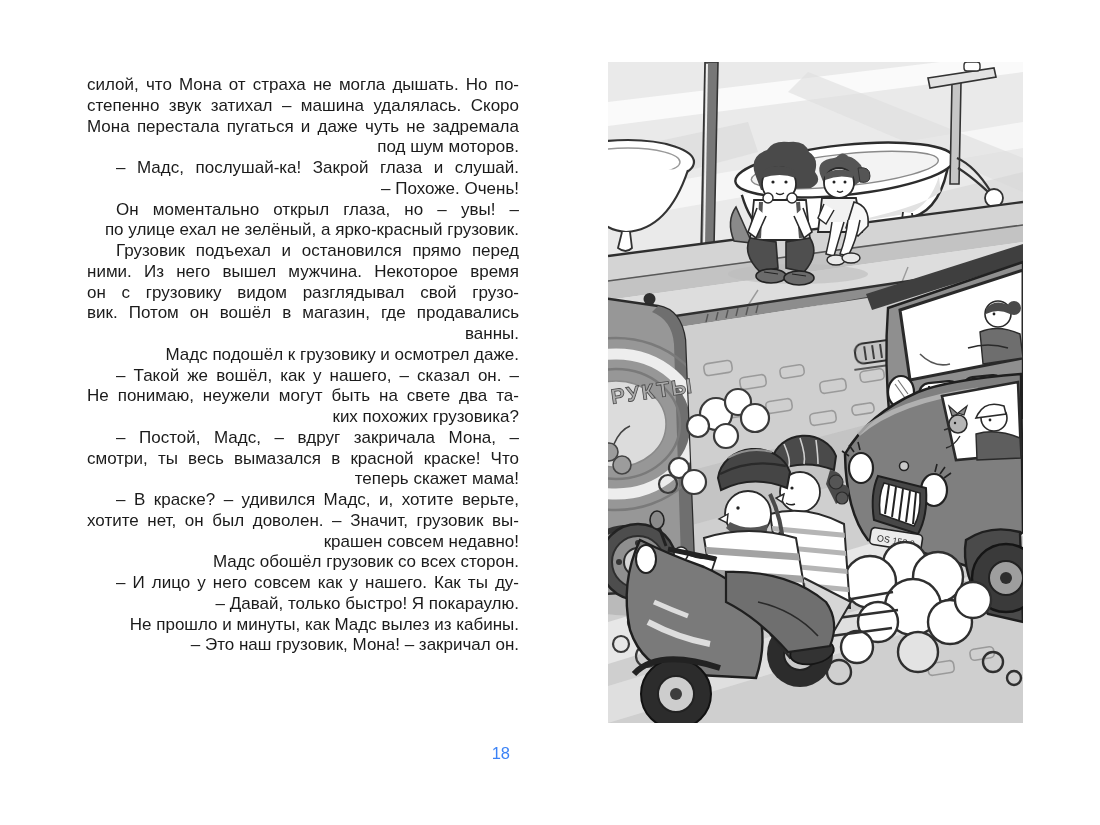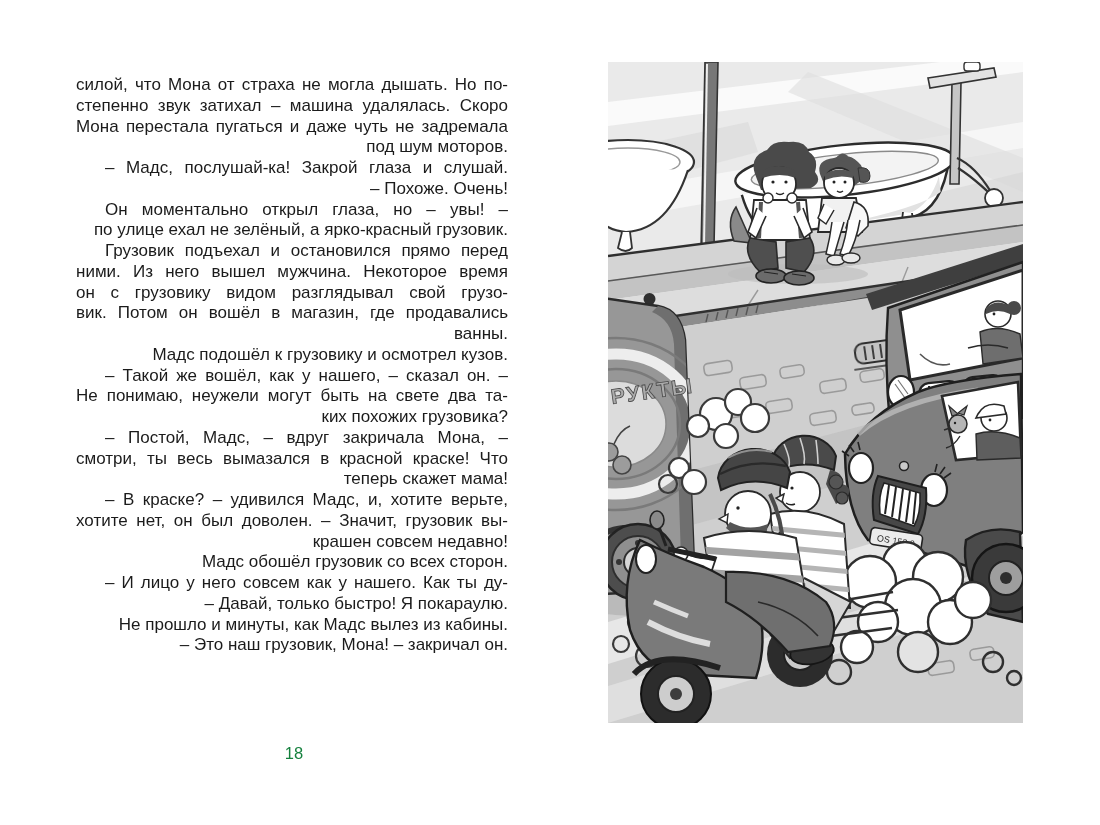--- a/index.html
+++ b/index.html
@@ -1,29 +1,29 @@
 <!DOCTYPE html>
 <html><head>
 <meta charset="utf-8">
 <style>
   html,body{margin:0;padding:0;}
   body{
     width:1100px;height:825px;background:#ffffff;position:relative;overflow:hidden;
     font-family:"Liberation Sans", sans-serif;color:#1b1b1b;
   }
   .text-col{
-    position:absolute;left:76px;top:75px;width:432px;
+    position:absolute;left:87px;top:75px;width:432px;
     font-size:17px;line-height:20.75px;
   }
   .ln{text-align:right;}
   .ln.just{text-align:justify;text-align-last:justify;}
   .ln.ind{text-indent:29px;}
   .page-num{
-    position:absolute;left:78px;top:744px;width:432px;text-align:center;
-    font-size:16.5px;color:#15803d;
+    position:absolute;left:78px;top:744px;width:432px;text-align:right;
+    font-size:16.5px;color:#3b82f6;
   }
   .illus{position:absolute;left:608px;top:62px;width:415px;height:661px;}
   svg text{font-family:"Liberation Sans", sans-serif;}
 </style>
 </head>
 <body>
 
 <div class="text-col">
     <div class="ln just">силой, что Мона от страха не могла дышать. Но по-</div>
     <div class="ln just">степенно звук затихал – машина удалялась. Скоро</div>
@@ -31,21 +31,21 @@
     <div class="ln">под шум моторов.</div>
     <div class="ln just ind">– Мадс, послушай-ка! Закрой глаза и слушай.</div>
     <div class="ln ind">– Похоже. Очень!</div>
     <div class="ln just ind">Он моментально открыл глаза, но – увы! –</div>
     <div class="ln">по улице ехал не зелёный, а ярко-красный грузовик.</div>
     <div class="ln just ind">Грузовик подъехал и остановился прямо перед</div>
     <div class="ln just">ними. Из него вышел мужчина. Некоторое время</div>
     <div class="ln just">он с грузовику видом разглядывал свой грузо-</div>
     <div class="ln just">вик. Потом он вошёл в магазин, где продавались</div>
     <div class="ln">ванны.</div>
-    <div class="ln ind">Мадс подошёл к грузовику и осмотрел кузов.</div>
+    <div class="ln ind">Мадс подошёл к грузовику и осмотрел даже.</div>
     <div class="ln just ind">– Такой же вошёл, как у нашего, – сказал он. –</div>
     <div class="ln just">Не понимаю, неужели могут быть на свете два та-</div>
     <div class="ln">ких похожих грузовика?</div>
     <div class="ln just ind">– Постой, Мадс, – вдруг закричала Мона, –</div>
     <div class="ln just">смотри, ты весь вымазался в красной краске! Что</div>
     <div class="ln">теперь скажет мама!</div>
     <div class="ln just ind">– В краске? – удивился Мадс, и, хотите верьте,</div>
     <div class="ln just">хотите нет, он был доволен. – Значит, грузовик вы-</div>
     <div class="ln">крашен совсем недавно!</div>
     <div class="ln ind">Мадс обошёл грузовик со всех сторон.</div>

